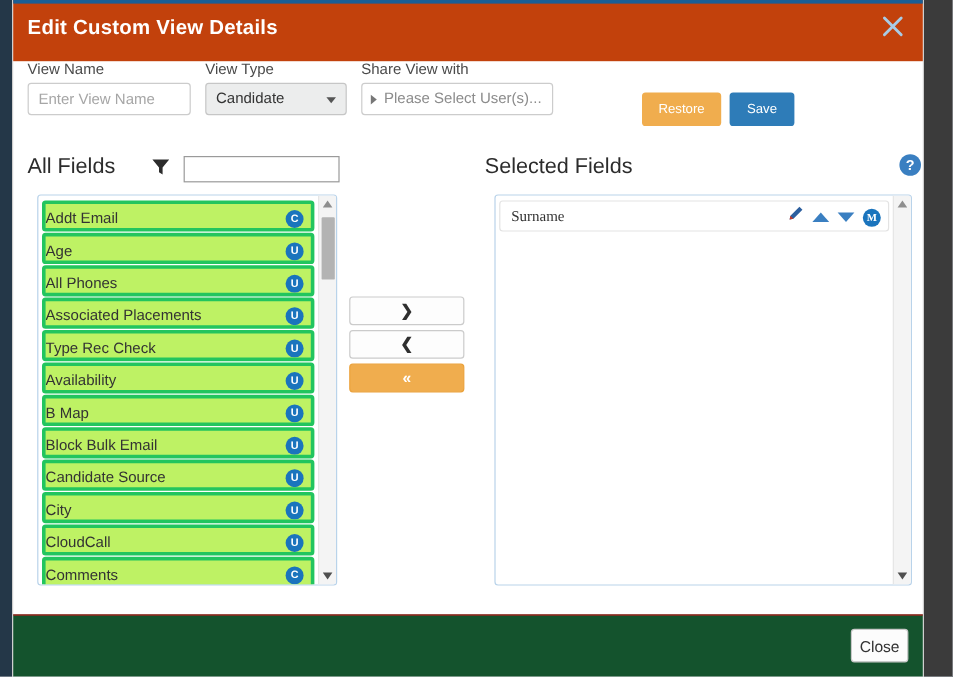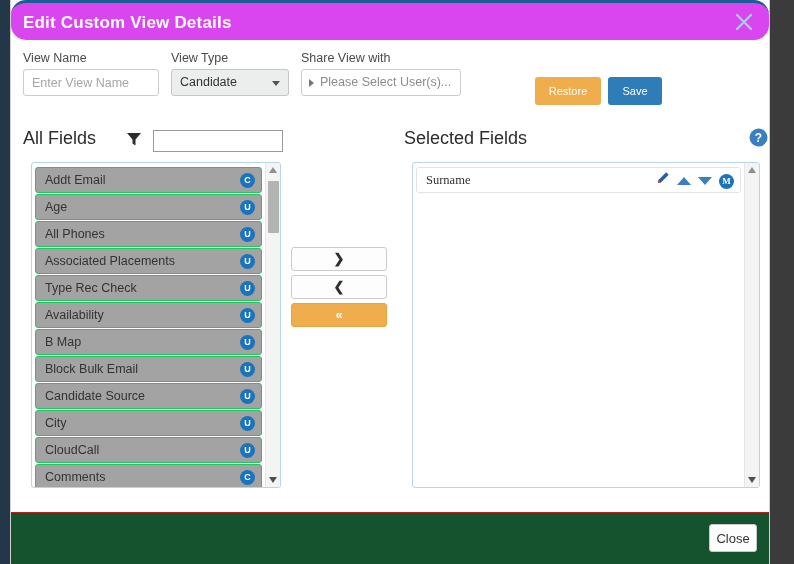--- a/index.html
+++ b/index.html
@@ -29,24 +29,23 @@
     left: 10px; top: 0;
     width: 760px; height: 564px;
     background: #ffffff;
     border: 1px solid #cfcfcf;
     border-top: none; border-bottom: none;
   }
 
   
   .titlebar {
     position: relative;
-    height: 40px;
-    background: #d946ef;
+    height: 51px;
+    background: #c2410c;
     border-top: 3px solid #1a5e95;
-    border-radius: 15px;
   }
   .titlebar .title {
     position: absolute; left: 12px; top: 10px;
     font-size: 17px; font-weight: bold; color: #ffffff;
     letter-spacing: .2px;
   }
   .close-x {
     position: absolute; right: 12px; top: 6px;
     width: 26px; height: 26px;
     cursor: pointer;
@@ -138,25 +137,24 @@
     overflow: hidden;
   }
   .listinner {
     position: absolute; left: 0; top: 0; right: 15px; bottom: 0;
     padding: 4px 3px 0 3px;
     overflow: hidden;
   }
   .fieldrow {
     position: relative;
     height: 26px; line-height: 25px;
-    background: #a3a3a3;
-    border: 1px solid #22c55e;
+    background: #bef264;
+    border: 3px solid #22c55e;
     border-radius: 3px;
     margin-bottom: 1px;
-    padding-left: 9px;
     font-size: 12.5px; color: #333;
     cursor: pointer;
     white-space: nowrap; overflow: hidden;
   }
   .badge {
     position: absolute; right: 6px; top: 5px;
     width: 15px; height: 15px; border-radius: 50%;
     background: #1a74bd; color: #fff;
     font-size: 9px; font-weight: bold;
     line-height: 15px; text-align: center;

